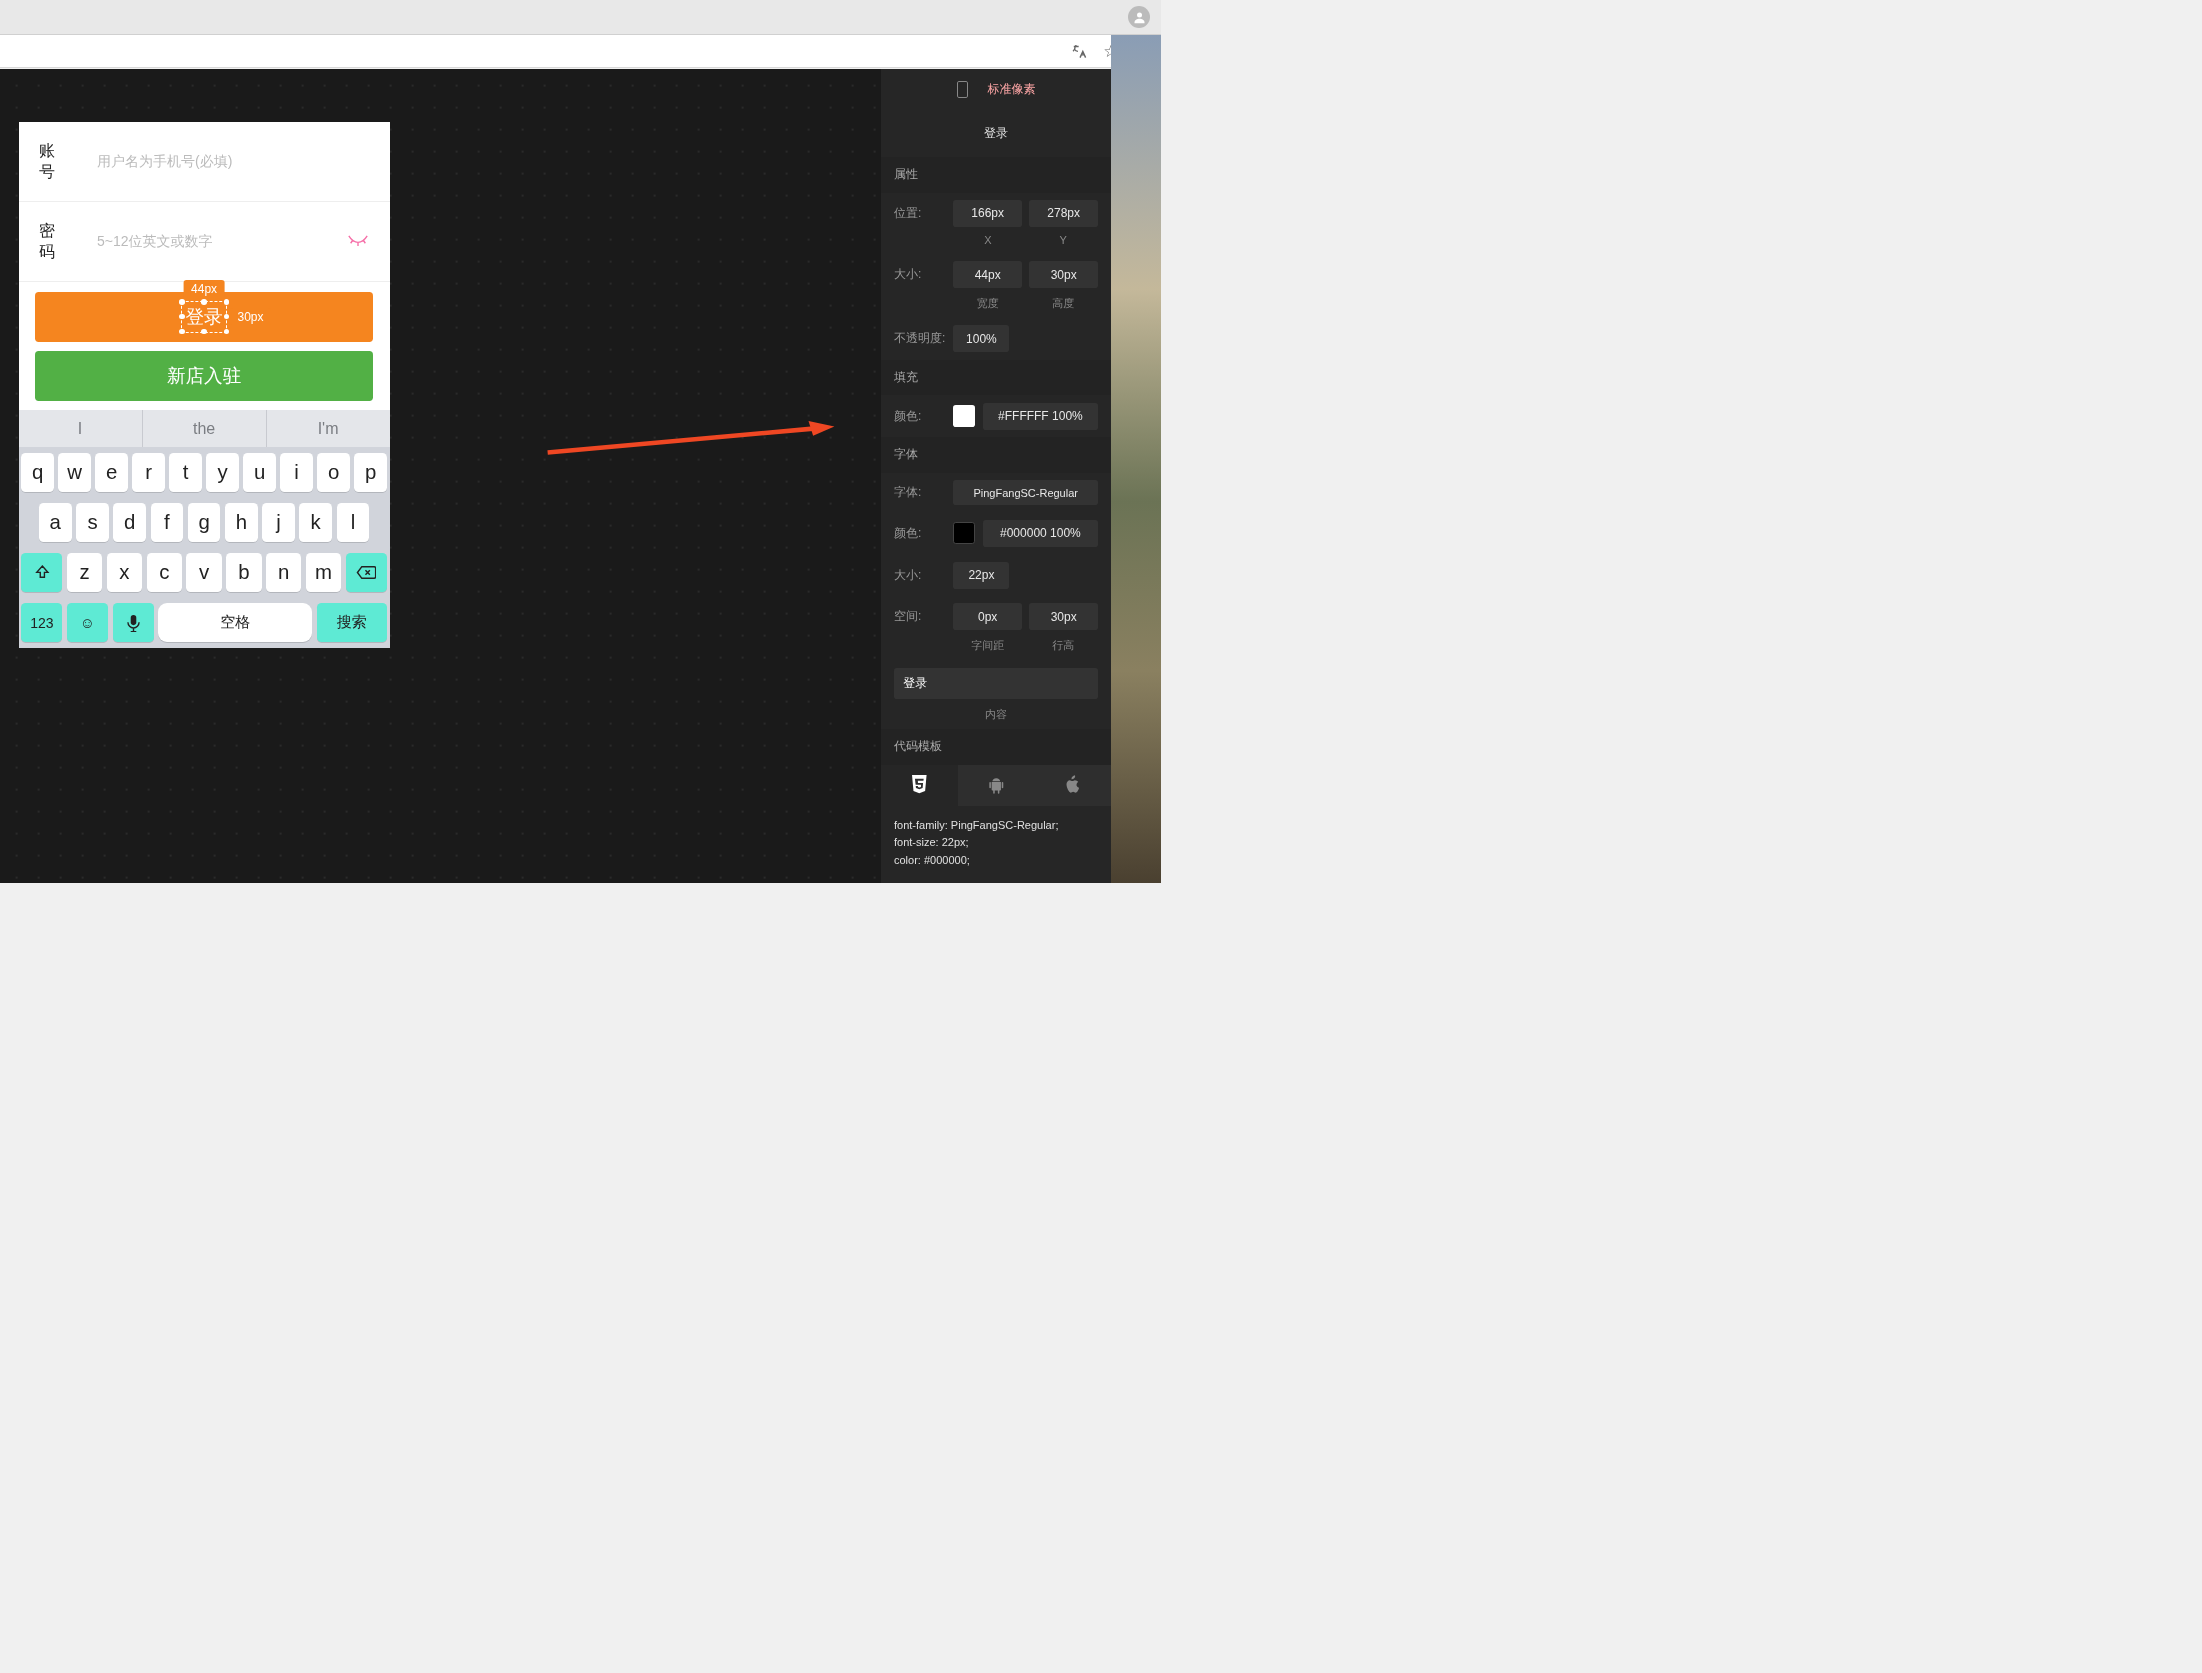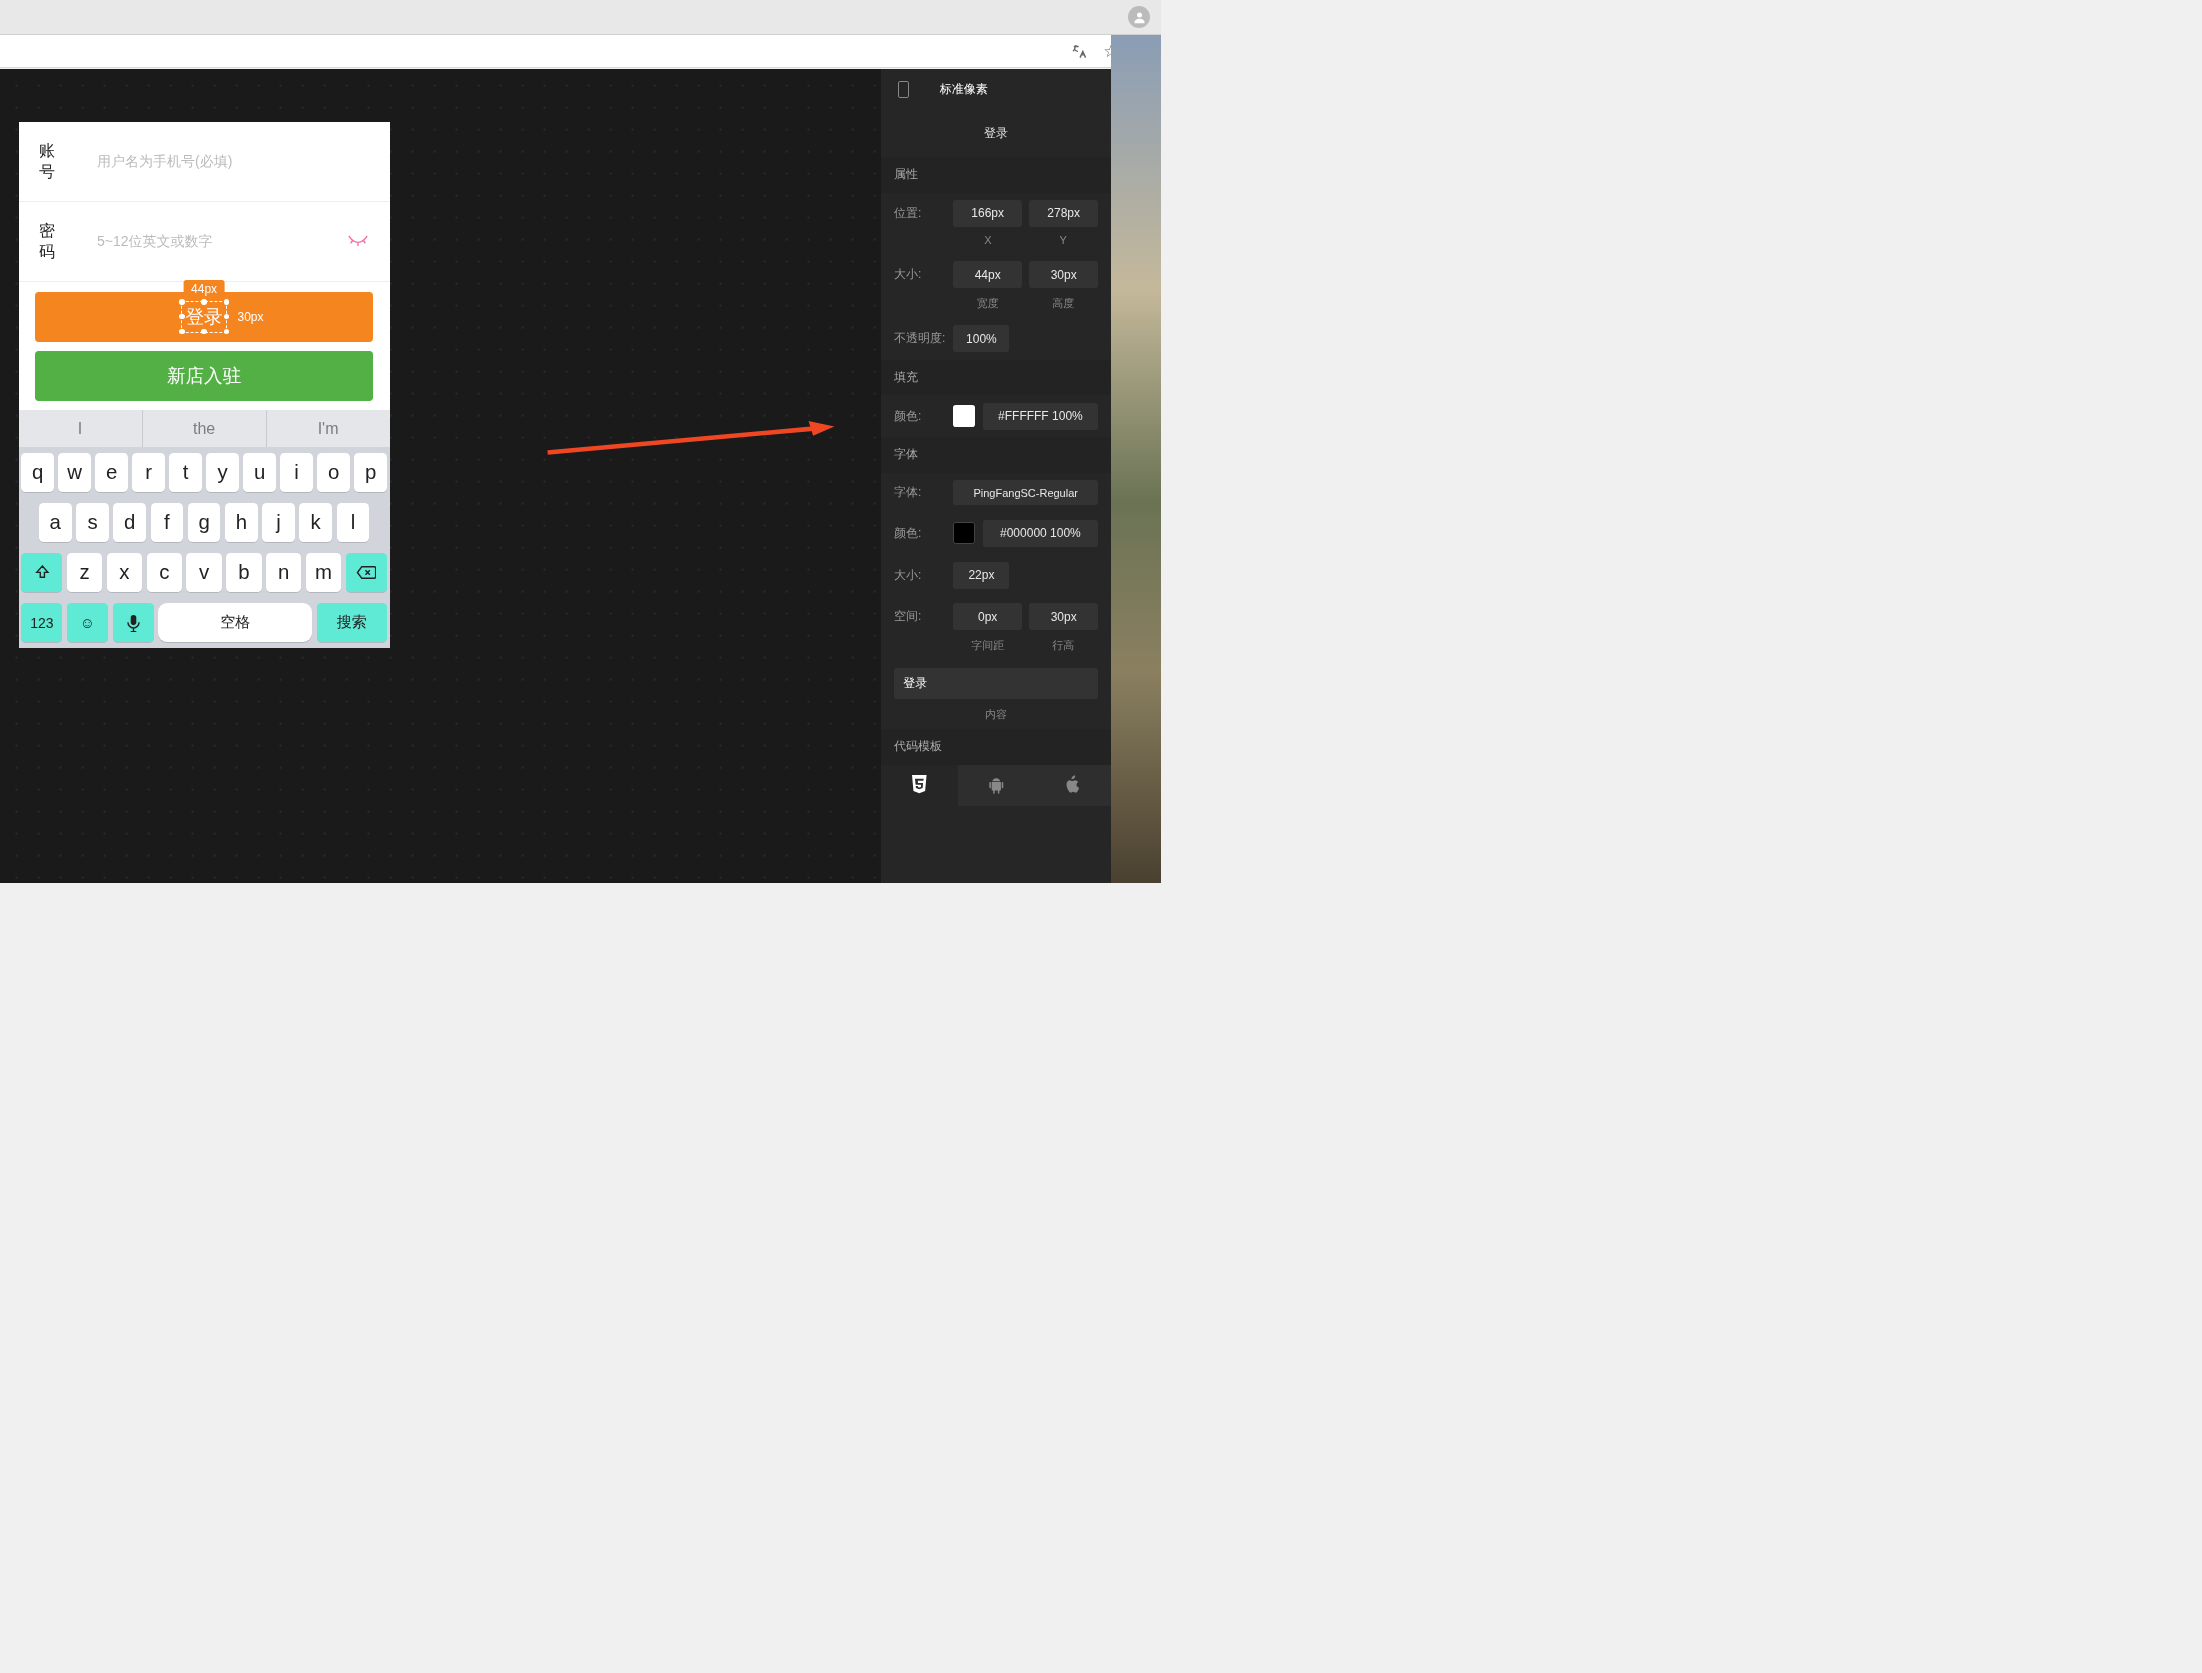--- a/index.html
+++ b/index.html
@@ -222,23 +222,24 @@
       background: #262626;
       color: #c8c8c8;
       font-size: 12px;
       overflow-y: auto;
       flex-shrink: 0;
     }
     .insp-head {
       height: 41px;
       display: flex;
       align-items: center;
-      gap: 31px;
+      gap: 20px;
       padding: 0 16.7px;
-      color: #ffffff;
+      justify-content: center;
+      color: #fca5a5;
     }
     .insp-head .phone-icon {
       width: 11px; height: 16.7px;
       border: 1.4px solid #888;
       border-radius: 1.9px;
     }
     .insp-element-name {
       text-align: center;
       padding: 15px 0;
       color: #e0e0e0;
@@ -532,15 +533,20 @@
         <svg width="18.6" height="20.4" viewBox="0 0 24 24" fill="#888">
             <path d="M6 8h12v10a1 1 0 01-1 1h-1v3a1 1 0 01-2 0v-3h-4v3a1 1 0 01-2 0v-3H7a1 1 0 01-1-1zM4 8a1 1 0 00-1 1v6a1 1 0 002 0V9a1 1 0 00-1-1zm16 0a1 1 0 00-1 1v6a1 1 0 002 0V9a1 1 0 00-1-1zM7 7c0-2 2-4 5-4s5 2 5 4z"></path>
           </svg>
       </div>
       <div class="code-tab">
         <svg width="16.7" height="20.4" viewBox="0 0 20 24" fill="#888">
             <path d="M15 12c0-2 1-3 2-4-1-1-2-2-4-2-1 0-2 1-3 1s-2-1-3-1c-2 0-4 2-4 5 0 4 3 10 5 10 1 0 2-1 3-1s2 1 3 1c2 0 4-5 4-6-2-1-3-2-3-3zM12 4c1-1 2-3 1-4-1 0-2 1-3 2s-1 2-1 3c1 0 2-1 3-1z"></path>
           </svg>
       </div>
     </div>
+    <div class="code-block">
+      <div>font-family: PingFangSC-Regular;</div>
+      <div>font-size: 22px;</div>
+      <div>color: #000000;</div>
+    </div>
   </div>
 </div>
 
 
 </body></html>

